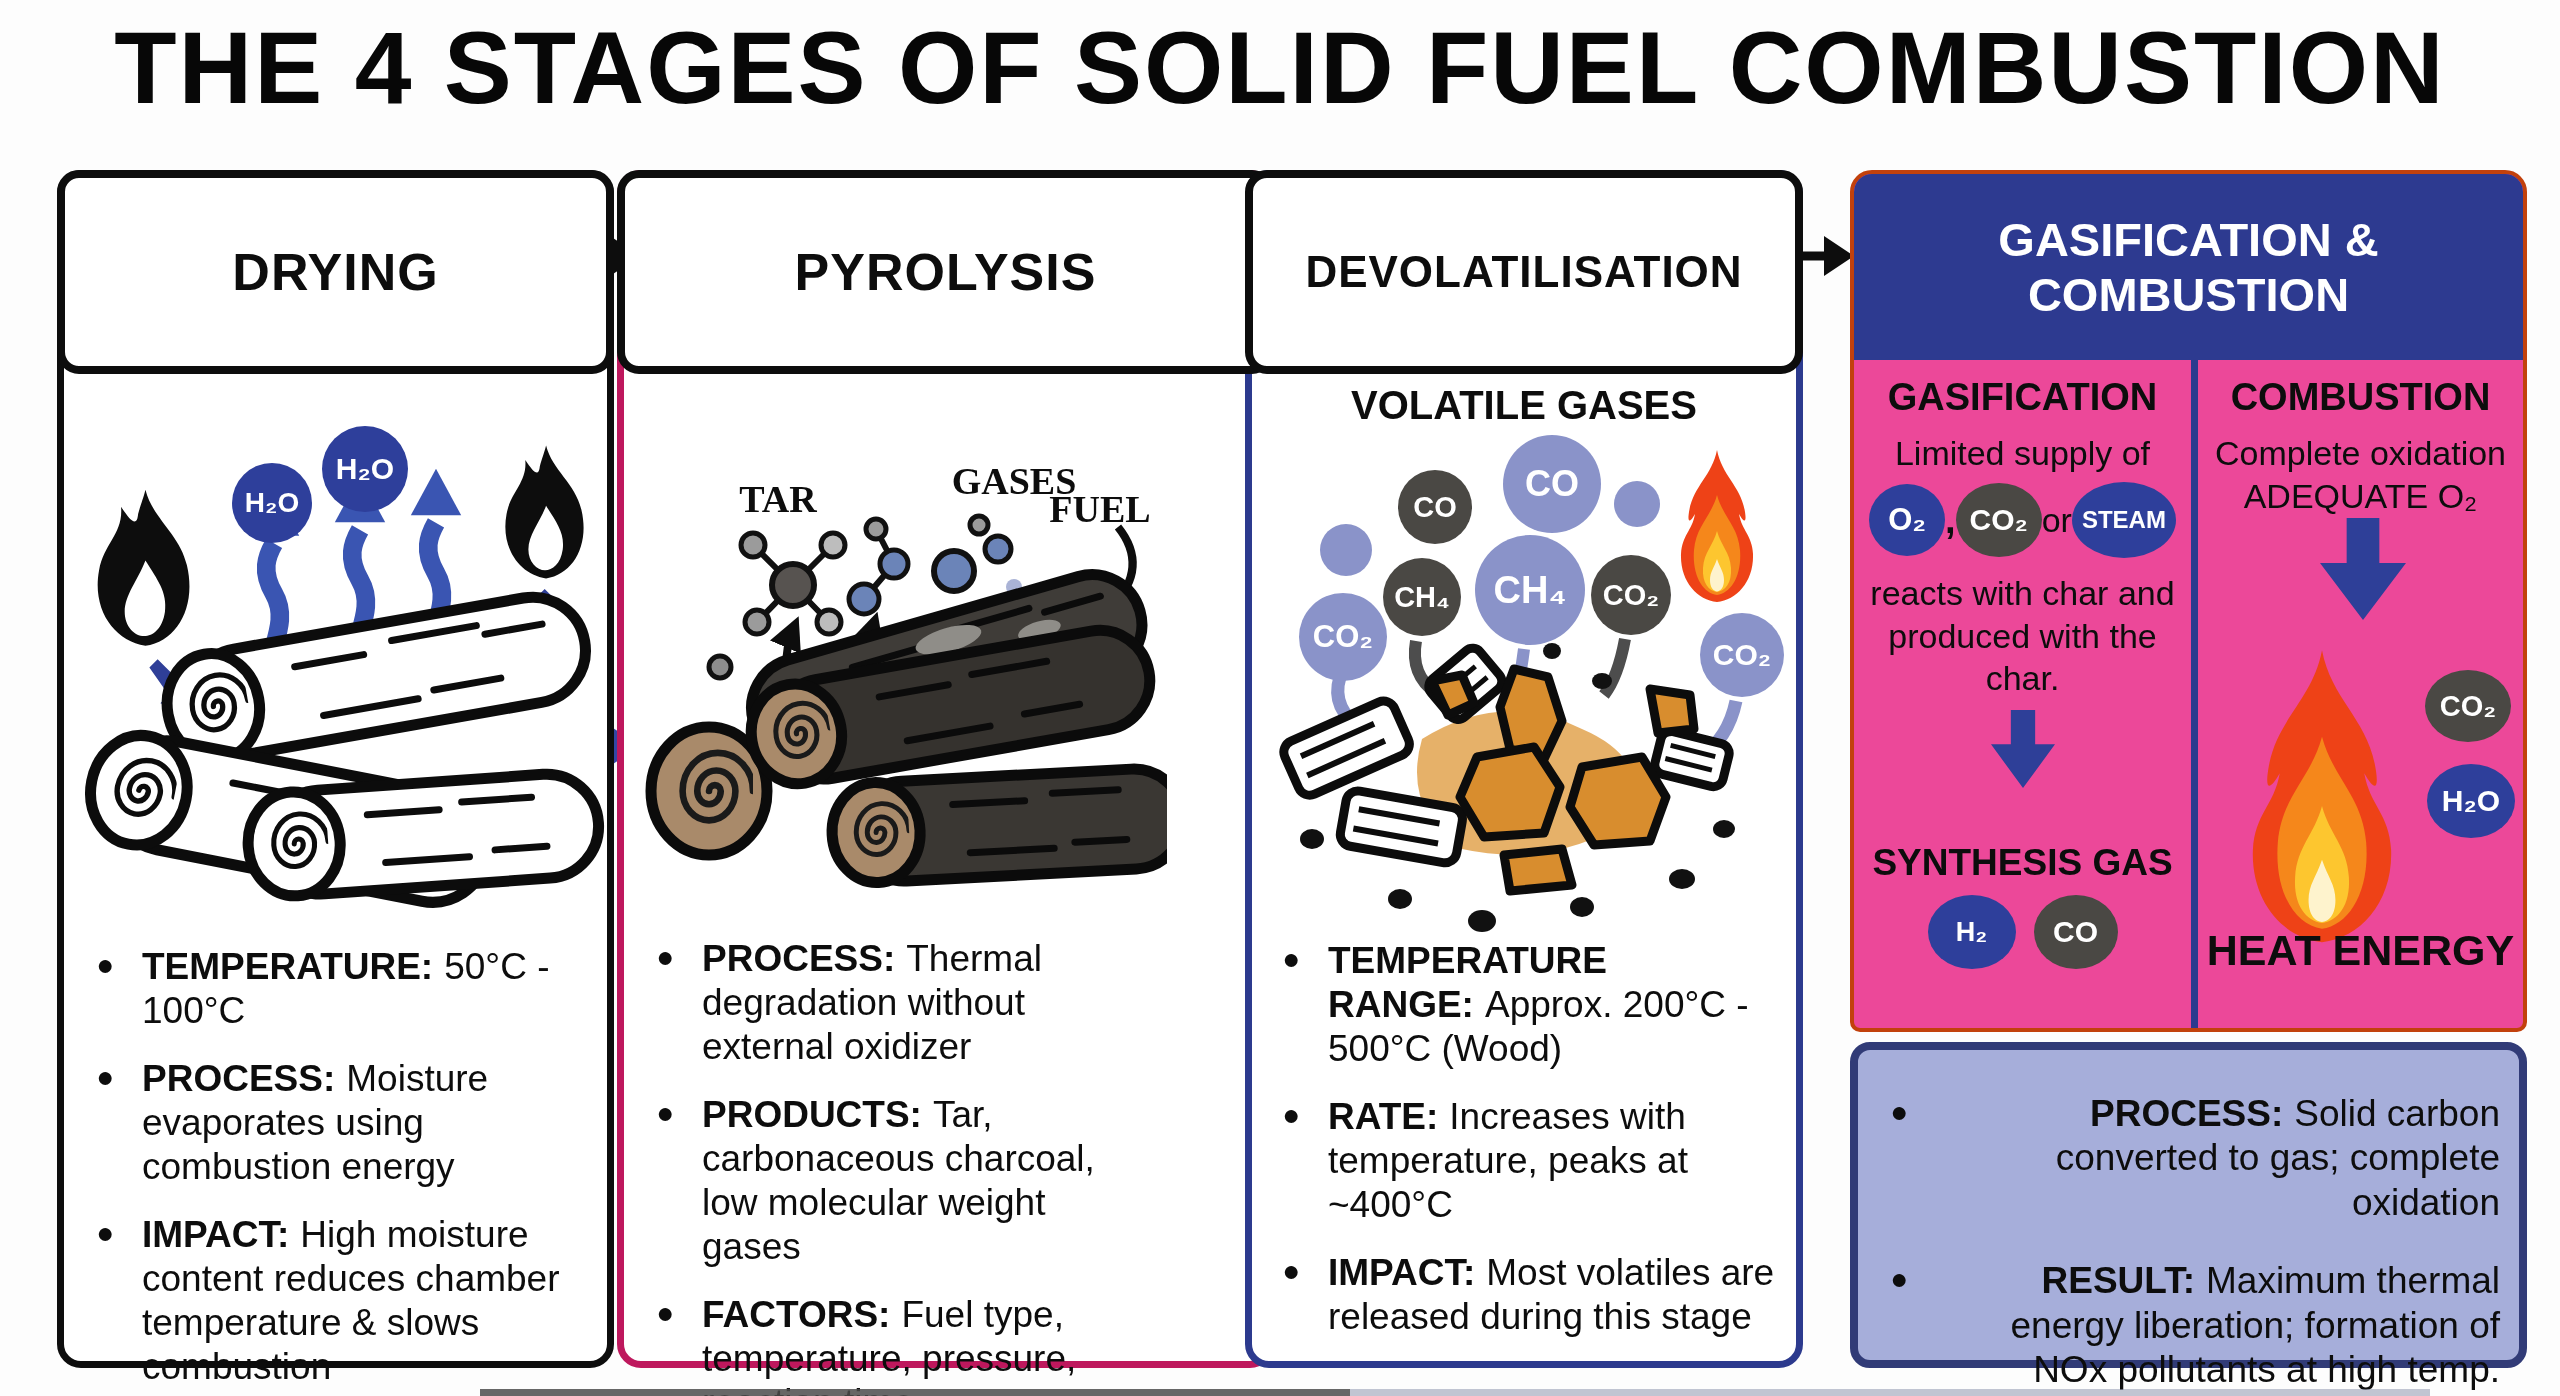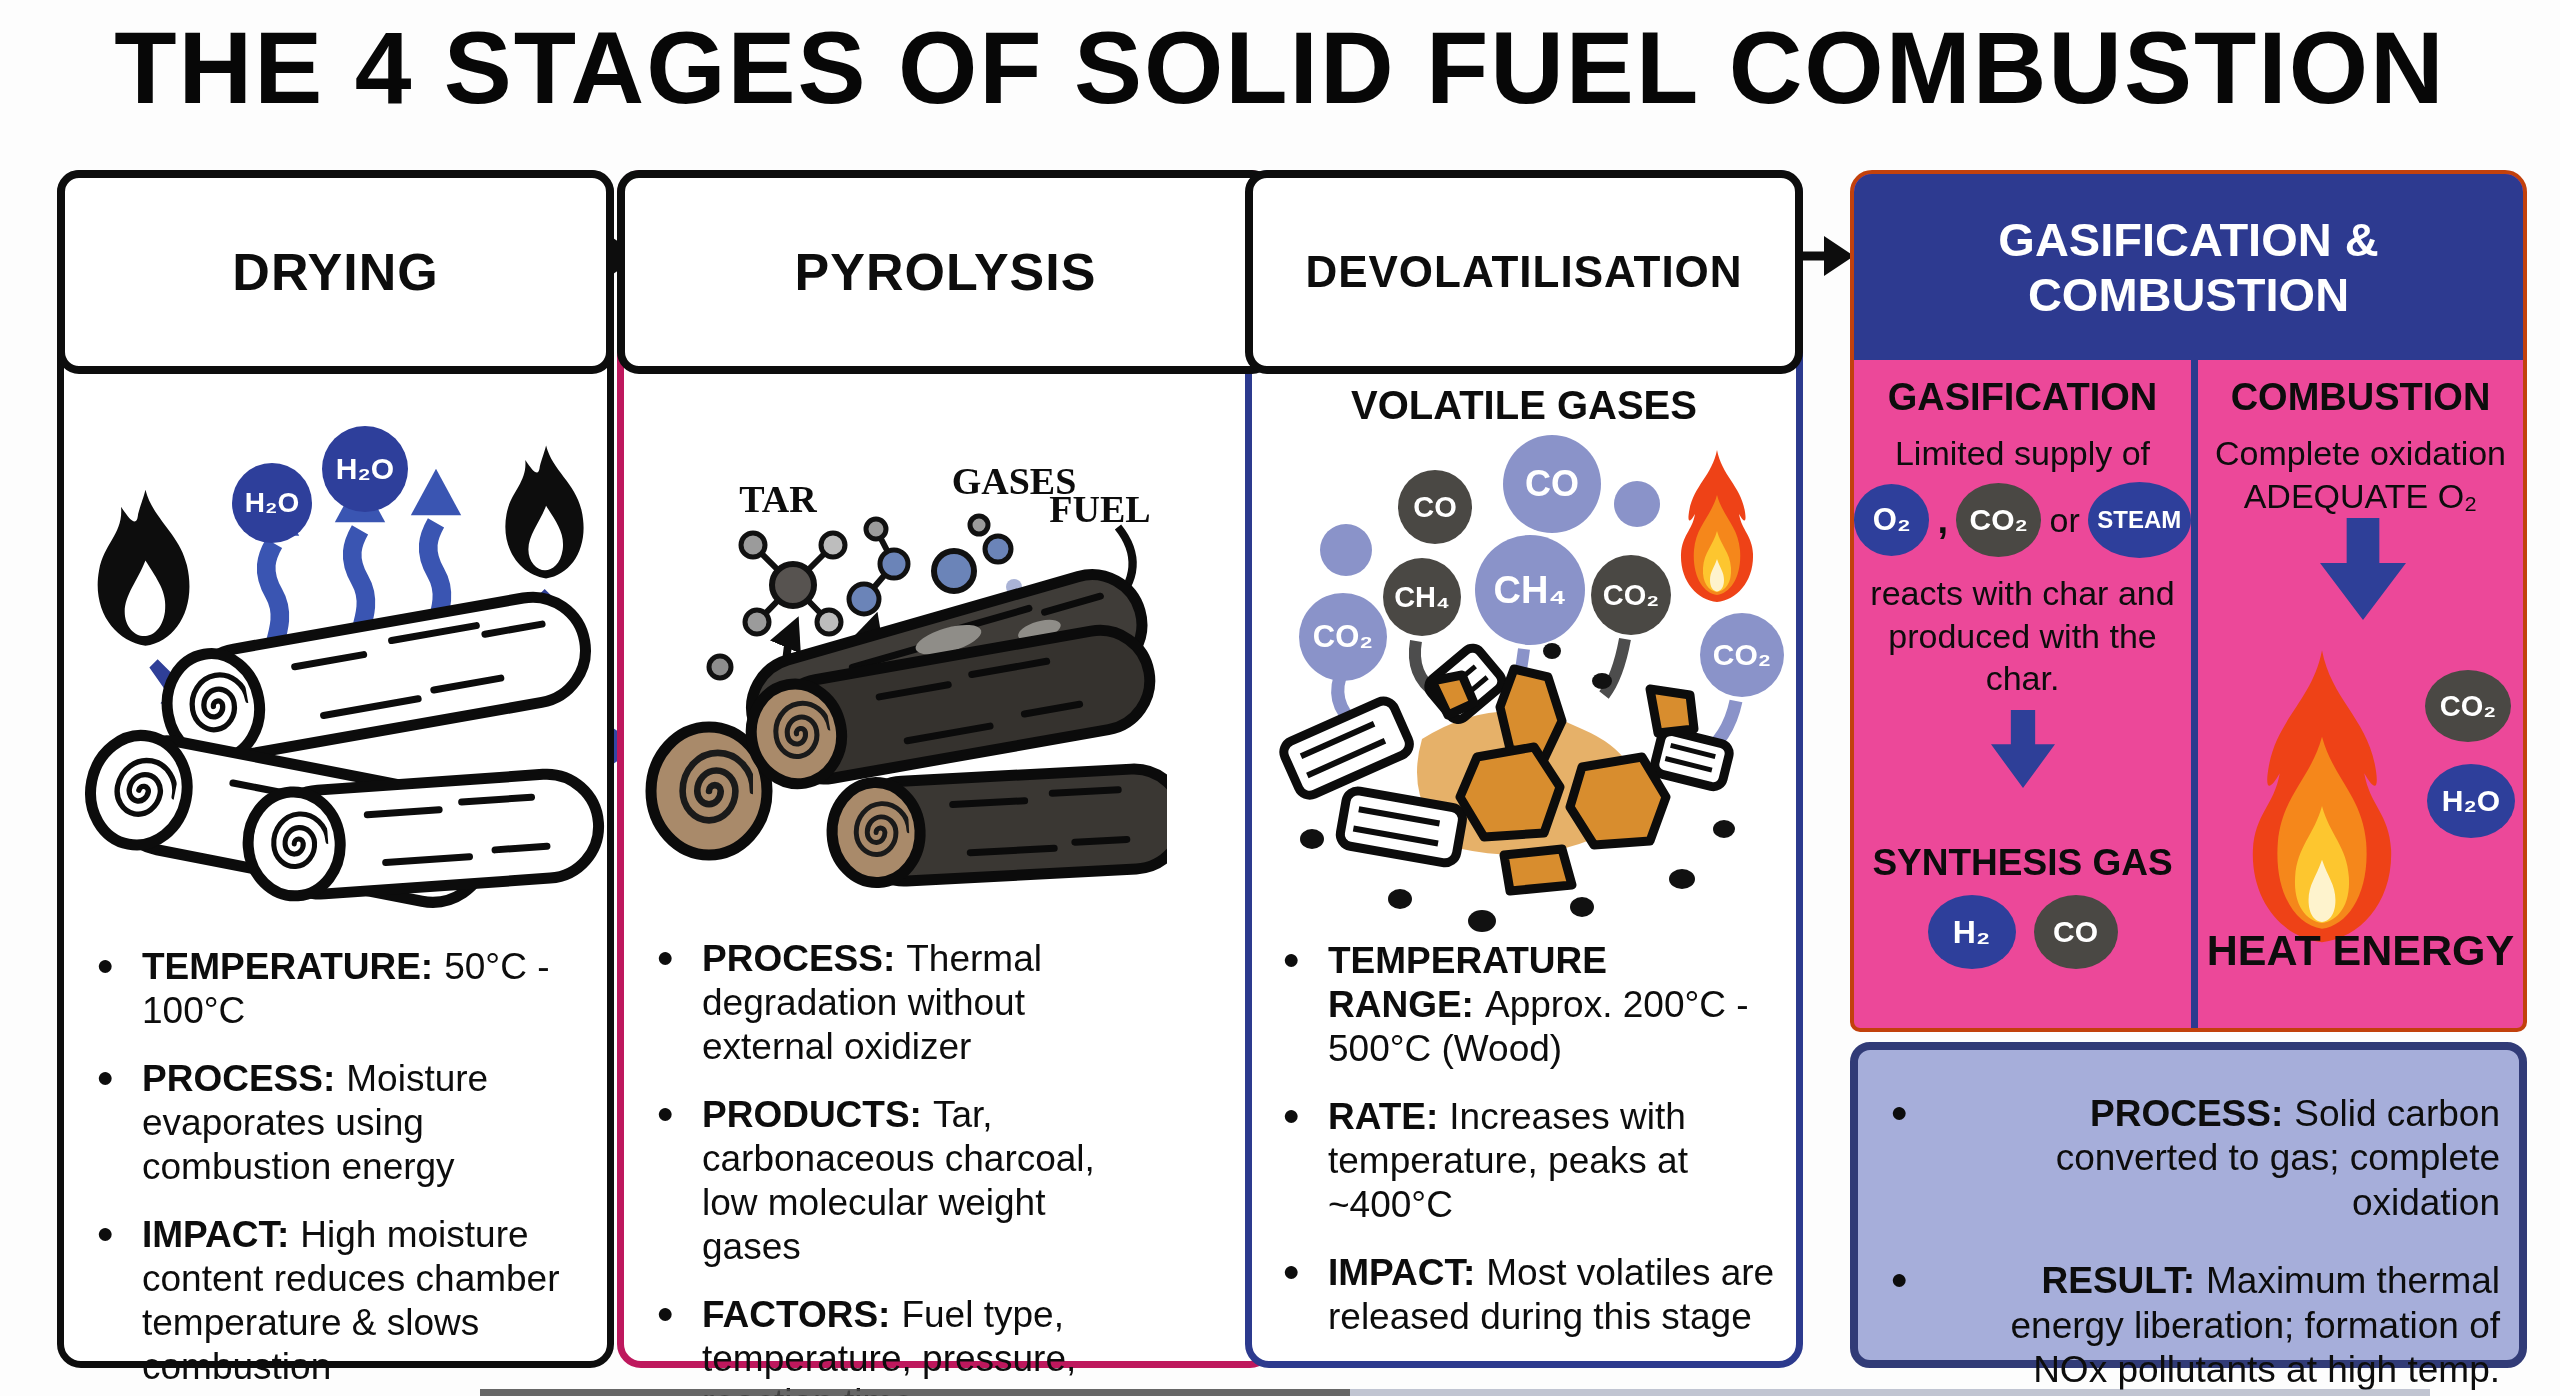--- a/index.html
+++ b/index.html
@@ -43,21 +43,21 @@
   
   .p4top{position:absolute;left:0;right:0;top:0;height:862px;background:#ec4899;
          border:4px solid #c2410c;border-radius:22px 22px 10px 10px;box-sizing:border-box;overflow:hidden;}
   .p4head{height:186px;background:#2d3a90;color:#fff;display:flex;flex-direction:column;
           align-items:center;justify-content:center;font-weight:bold;font-size:47px;line-height:1.18;}
   .p4div{position:absolute;left:337px;top:186px;bottom:0;width:7px;background:#2c3a8e;}
   .gcol{position:absolute;left:0;top:186px;width:337px;bottom:0;}
   .ccol{position:absolute;left:344px;right:0;top:186px;bottom:0;}
   .colheading{position:absolute;left:0;right:0;text-align:center;font-weight:bold;font-size:38px;}
   .coltext{position:absolute;left:0;right:0;text-align:center;font-size:34px;line-height:1.25;}
-  .rowc{position:absolute;display:flex;align-items:center;justify-content:center;gap:8px;left:0;right:0;}
+  .rowc{position:absolute;display:flex;align-items:center;justify-content:center;left:0;right:0;}
   .down-arrow{position:absolute;background:#2e3f98;
               clip-path:polygon(31% 0,69% 0,69% 44%,100% 44%,50% 100%,0 44%,31% 44%);}
   .p4bottom{position:absolute;left:0;right:0;top:872px;bottom:0;background:#a6aeda;
             border:8px solid #313b77;border-radius:20px;box-sizing:border-box;}
   .p4bullets{position:absolute;left:30px;top:42px;width:612px;display:flex;flex-direction:column;gap:34px;
              font-size:37px;line-height:1.2;text-align:right;}
 
   
   .flow{position:absolute;width:54px;height:48px;}
 
@@ -363,21 +363,21 @@
           </div>
           <span style="font-size:34px">or</span>
           <div class="mol navy" style="position:static;width:104px;height:76px;font-size:24px">
             <span>STEAM</span>
           </div>
         </div>
         <div class="coltext" style="top:212px;left:14px;right:14px">reacts with char and produced with the char.</div>
         <div class="down-arrow" style="left:137px;top:350px;width:64px;height:78px"></div>
         <div class="colheading" style="top:482px;font-size:37px">SYNTHESIS GAS</div>
         <div class="rowc" style="top:535px;gap:18px">
-          <div class="mol navy" style="position:static;width:88px;height:74px;font-size:32px">
+          <div class="mol navy" style="position:static;width:88px;height:74px;font-size:27px">
             <span>H₂</span>
           </div>
           <div class="mol dkgray" style="position:static;width:84px;height:74px;font-size:30px">
             <span>CO</span>
           </div>
         </div>
       </div>
 
       <div class="ccol">
         <div class="colheading" style="top:16px">COMBUSTION</div>

